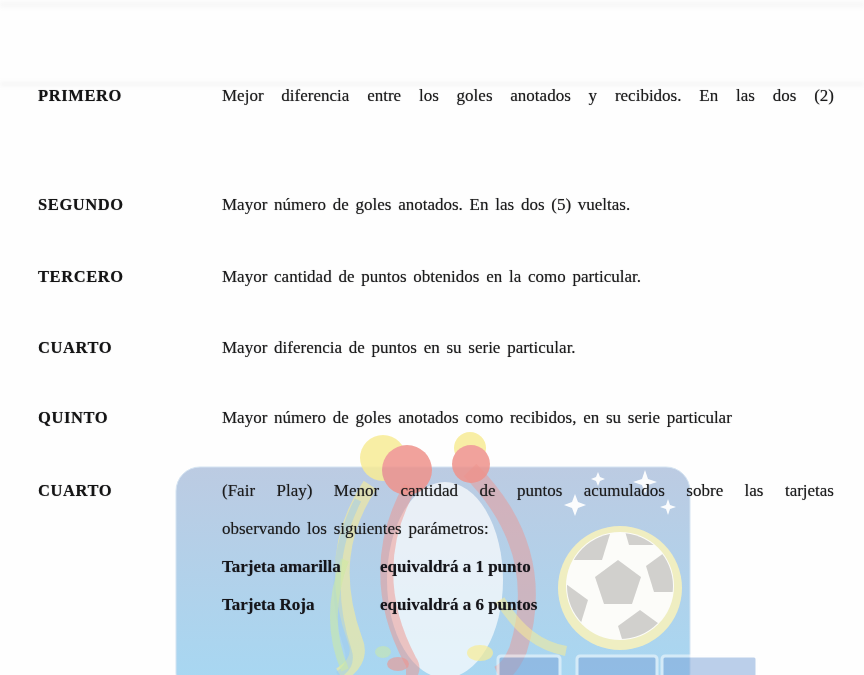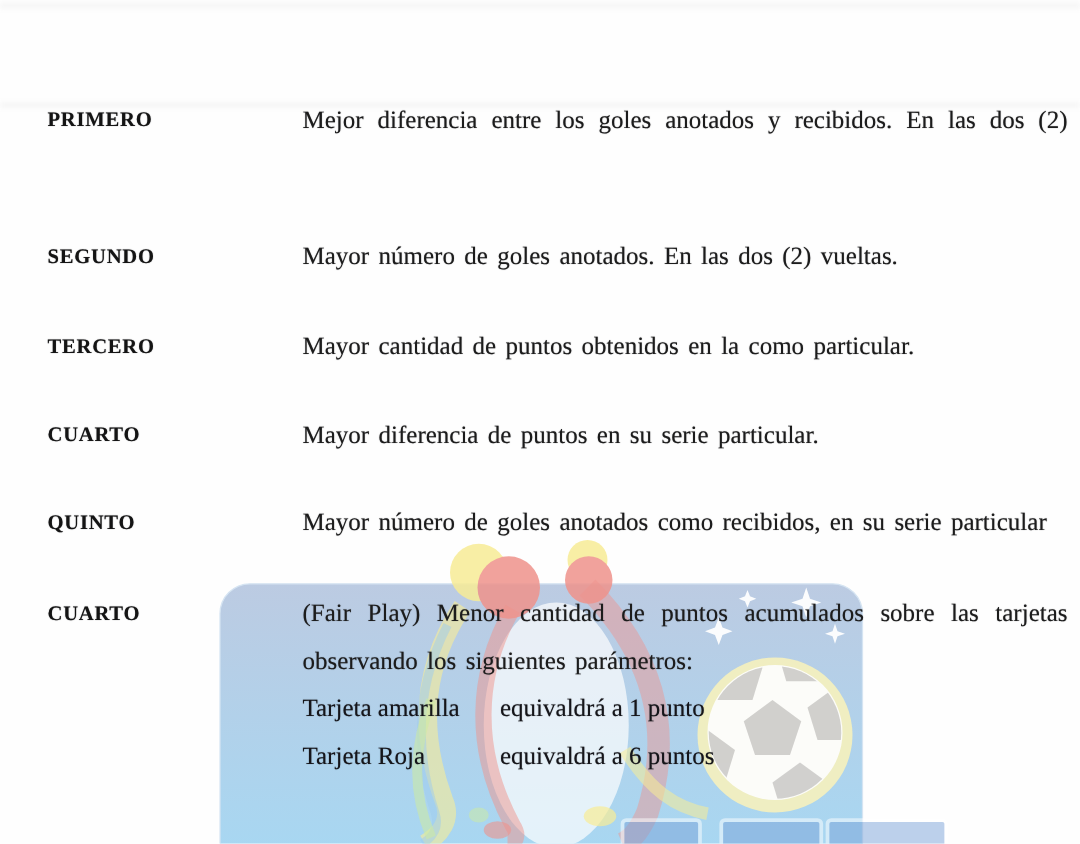--- a/index.html
+++ b/index.html
@@ -18,26 +18,25 @@
     text-shadow:0 0 0.8px rgba(25,25,30,0.55);
   }
   .row { position:absolute; left:38px; width:796px; }
   .term {
     position:absolute; left:0; top:0;
     font-weight:bold; font-size:16.5px; line-height:38px;
     letter-spacing:0.6px; color:#141414;text-align:right;
   }
   .def {
     position:absolute; left:184px; top:0; width:612px;
-    font-size:20px;
-    margin-left:20px;
+    font-size:17px;
   }
   .line { line-height:38px; word-spacing:2.5px; }
   .line.just { text-align:justify; text-align-last:justify; }
-  .card-line { line-height:38px; font-weight:normal; color:#15151a; }
+  .card-line { line-height:38px; font-weight:bold; color:#15151a; }
   .card-name { display:inline-block; min-width:158px; }
 </style>
 </head>
 <body>
 
 <div class="page">
 
   <svg class="watermark" width="864" height="675" viewBox="0 0 864 675">
     <defs>
       <linearGradient id="panelGrad" x1="0" y1="0" x2="0" y2="1">
@@ -104,21 +103,21 @@
   <div class="text-layer" id="rows">
       <div class="row" style="top: 77px;">
         <div class="term">PRIMERO</div>
         <div class="def">
           <div class="line just">Mejor diferencia entre los goles anotados y recibidos. En las dos (2)</div>
         </div>
       </div>
       <div class="row" style="top: 186px;">
         <div class="term">SEGUNDO</div>
         <div class="def">
-          <div class="line">Mayor número de goles anotados. En las dos (2) vueltas.</div>
+          <div class="line">Mayor número de goles anotados. En las dos (5) vueltas.</div>
         </div>
       </div>
       <div class="row" style="top: 258px;">
         <div class="term">TERCERO</div>
         <div class="def">
           <div class="line">Mayor cantidad de puntos obtenidos en la como particular.</div>
         </div>
       </div>
       <div class="row" style="top: 329px;">
         <div class="term">CUARTO</div>

